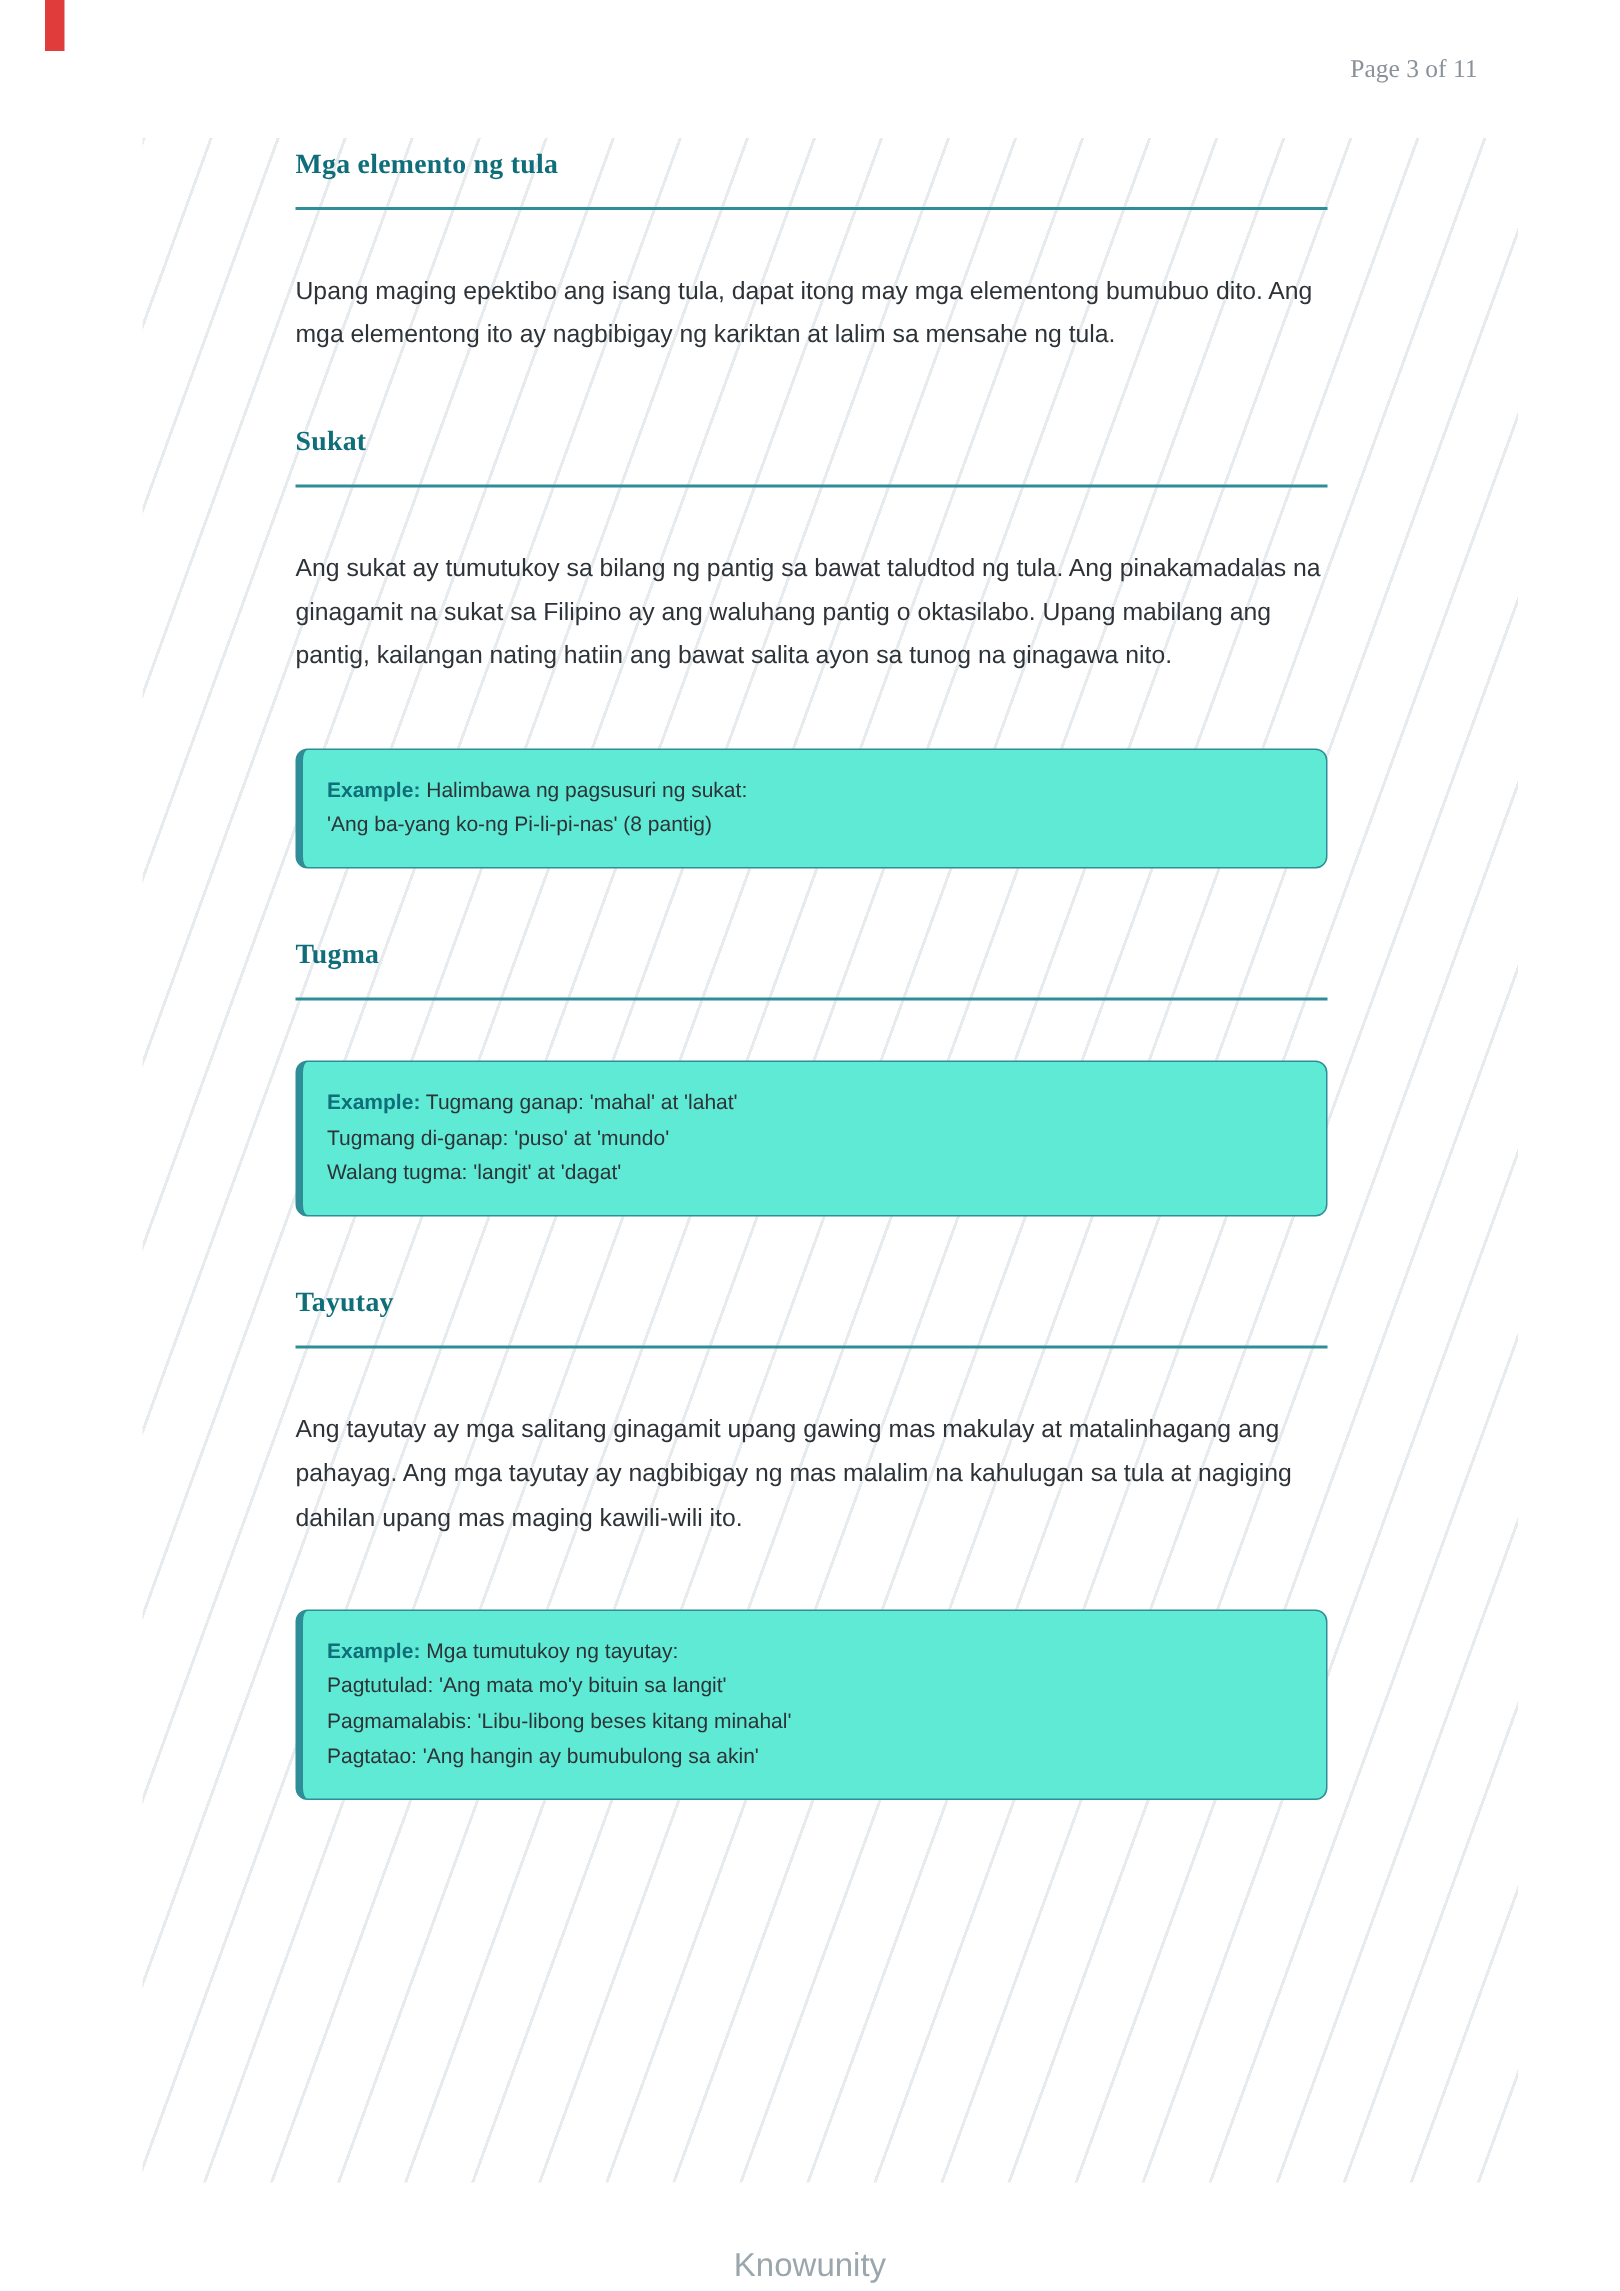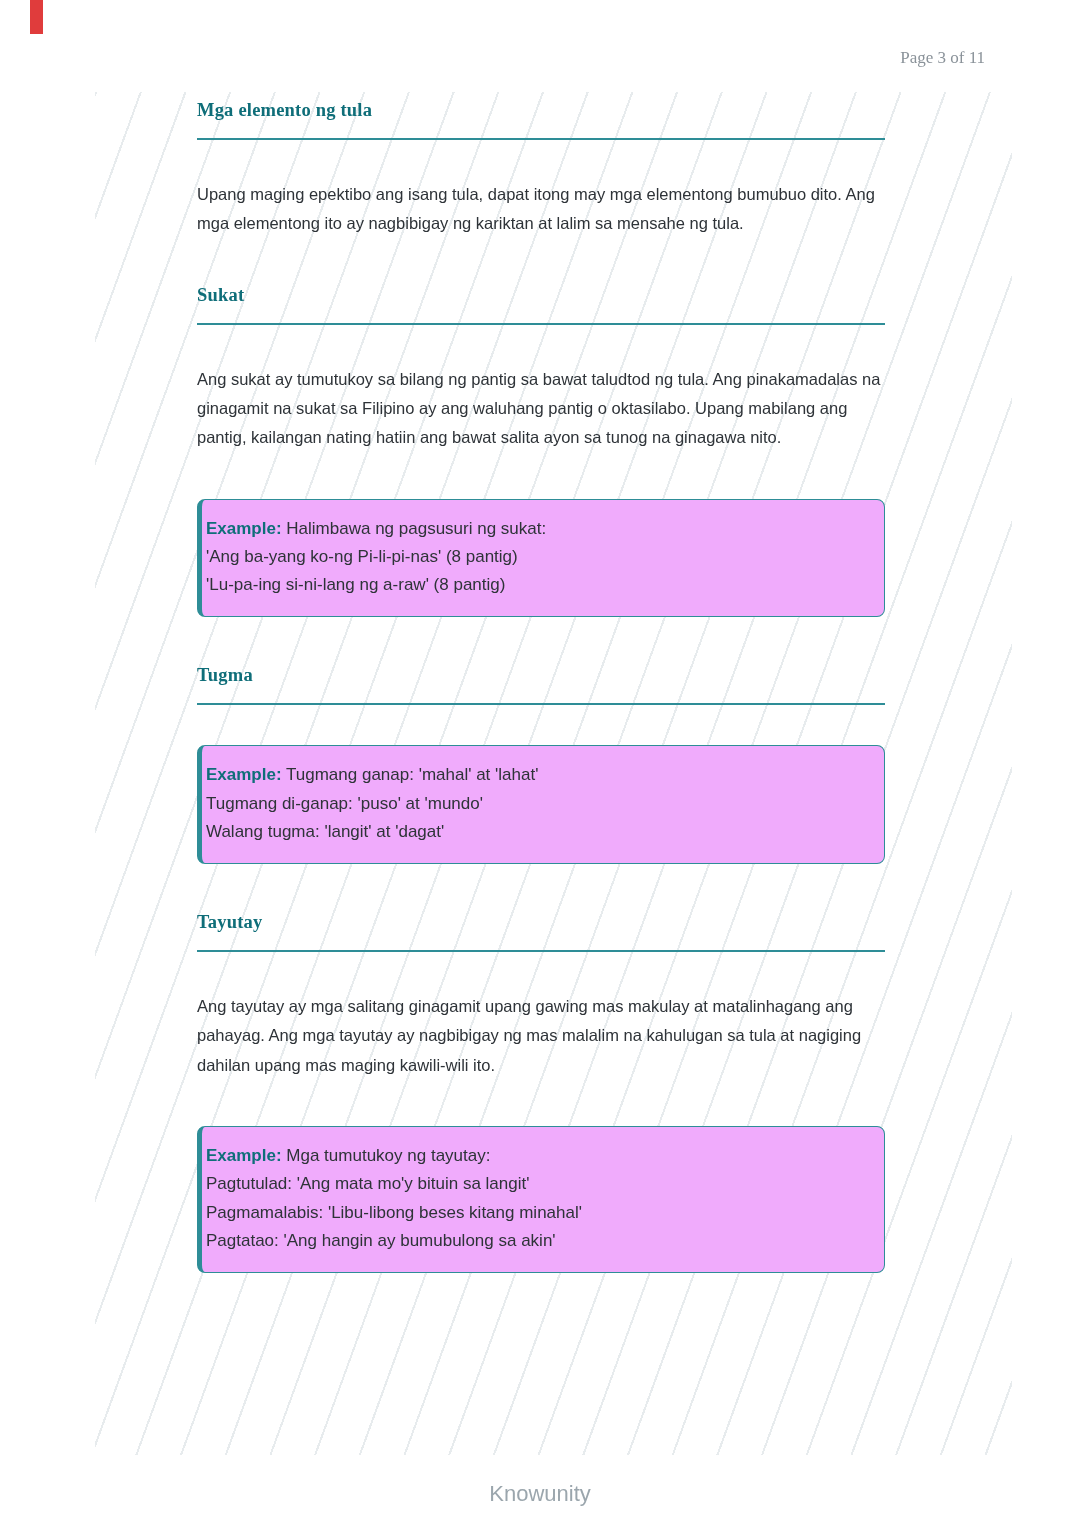--- a/index.html
+++ b/index.html
@@ -38,21 +38,21 @@
     pointer-events:none;
   }
   .corner-accent{
     position:absolute;
     left:30px; top:0;
     width:13px; height:34px;
     background:var(--corner);
   }
   .page-number{
     position:absolute;
-    top:48px; right:95px;
+    top:36px; right:95px;
     font-family:"Liberation Serif","DejaVu Serif",serif;
     font-size:17px;
     color:var(--muted);
   }
   .content{
     position:relative;
     margin:100px 0 0 197px;
     width:688px;
     z-index:1;
   }
@@ -73,33 +73,33 @@
   .body-text{
     margin:0 0 46px 0;
     font-size:16.5px;
     line-height:1.78;
     color:var(--text);
   }
   .example-box{
     border:1.5px solid var(--accent-line);
     border-left:5px solid var(--accent-line);
     border-radius:8px;
-    padding:15px 20px 17px 4px;
+    padding:15px 20px 17px 16px;
     margin:0 0 48px 0;
-    font-size:17px;
+    font-size:14px;
     line-height:1.66;
-    background:#f0abfc;
+    background:#5eead4;
   }
   .example-label{
     font-weight:bold;
     color:var(--accent);
   }
   .footer{
     position:absolute;
-    left:0; right:0; bottom:20px;
+    left:0; right:0; bottom:4px;
     text-align:center;
     font-size:22px;
     color:var(--footer);
     z-index:1;
   }
 </style>
 </head>
 <body>
 
 <div class="page">
@@ -120,21 +120,20 @@
     <div class="section">
       <h2 class="section-heading">Sukat</h2>
       <div class="heading-rule"></div>
       <p class="body-text">Ang sukat ay tumutukoy sa bilang ng pantig sa bawat taludtod ng tula. Ang pinakamadalas na ginagamit na sukat sa Filipino ay ang waluhang pantig o oktasilabo. Upang mabilang ang pantig, kailangan nating hatiin ang bawat salita ayon sa tunog na ginagawa nito.</p>
       <div class="example-box">
         <div class="example-line">
           <span class="example-label">Example:</span>
           <span>Halimbawa ng pagsusuri ng sukat:</span>
         </div>
         <div class="example-line">'Ang ba-yang ko-ng Pi-li-pi-nas' (8 pantig)</div>
-        <div class="example-line">'Lu-pa-ing si-ni-lang ng a-raw' (8 pantig)</div>
       </div>
     </div>
 
     <div class="section">
       <h2 class="section-heading">Tugma</h2>
       <div class="heading-rule"></div>
       <div class="example-box">
         <div class="example-line">
           <span class="example-label">Example:</span>
           <span>Tugmang ganap: 'mahal' at 'lahat'</span>

